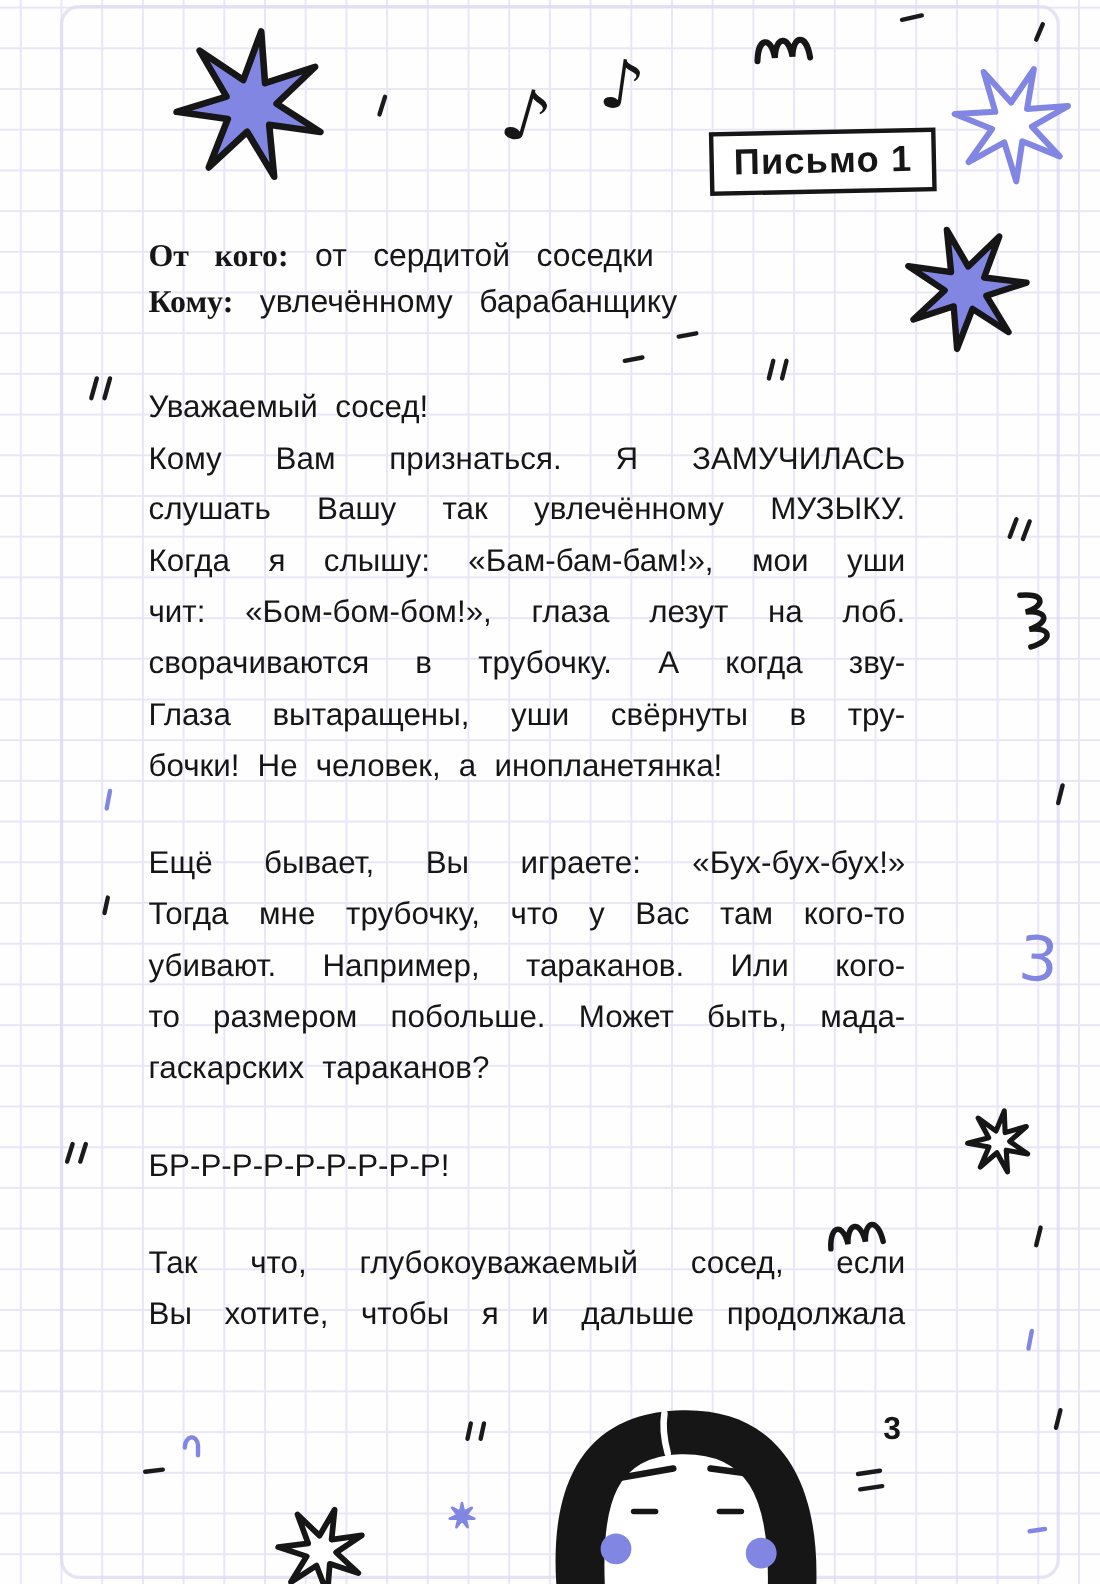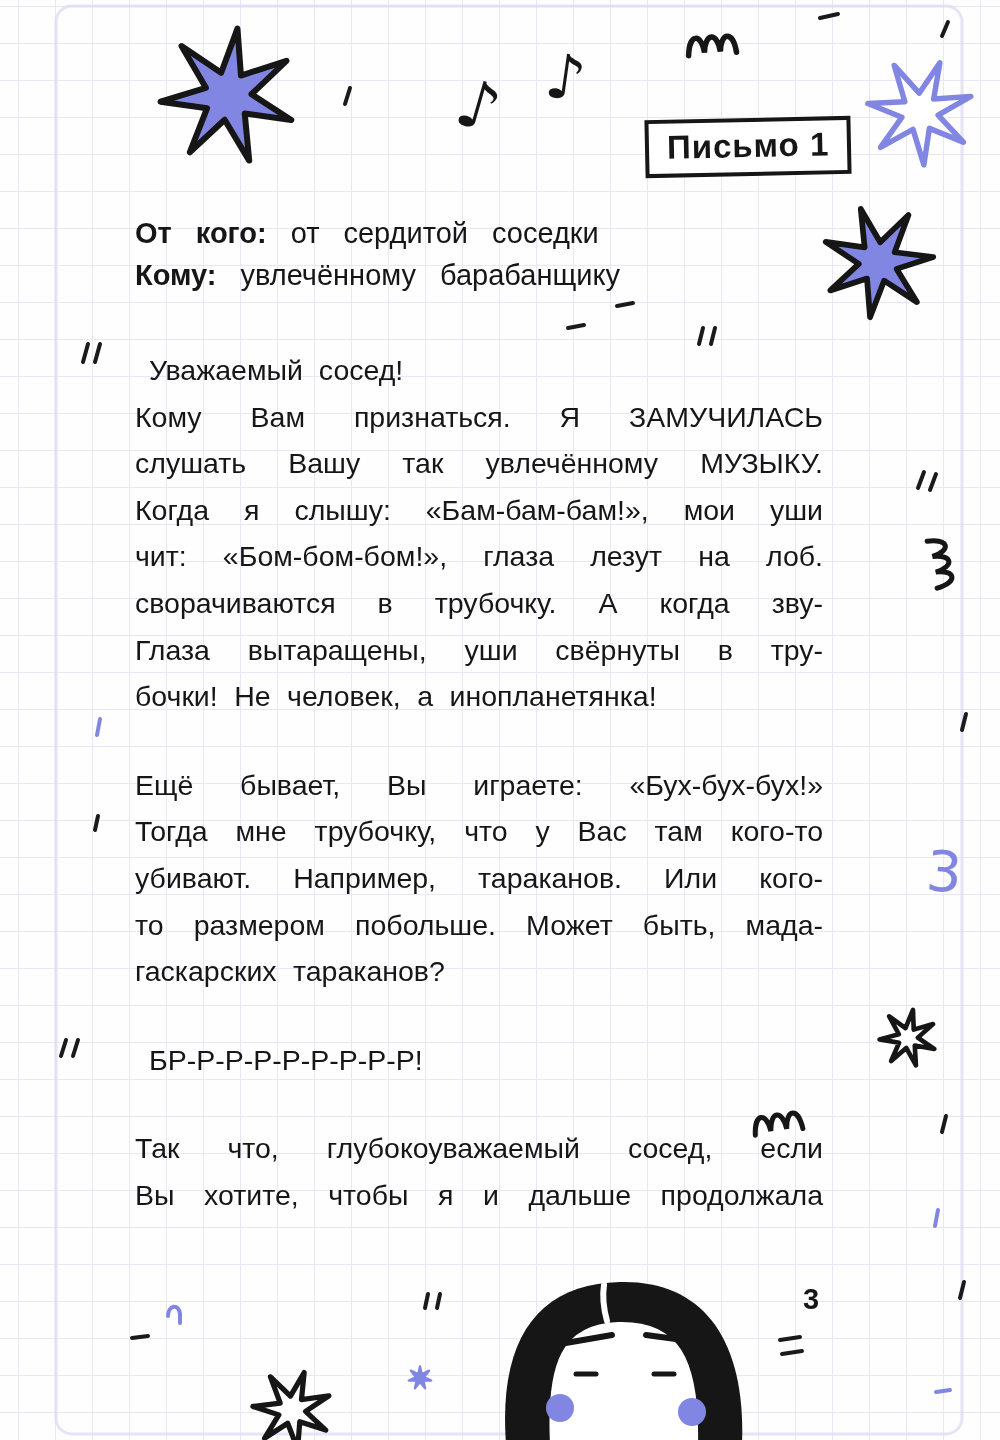--- a/index.html
+++ b/index.html
@@ -18,25 +18,25 @@
   .deco { position:absolute; inset:0; pointer-events:none; }
   .badge {
     position:absolute; left:645px; top:118px;
     border:4px solid #161616; background:#ffffff;
     padding:5px 18px 7px 18px;
     font-size:33px; font-weight:700; letter-spacing:1px;
     transform:rotate(-1.2deg);
     white-space:nowrap;
   }
   .meta { position:absolute; left:135px; top:212px; font-size:29px; line-height:42px; word-spacing:0.55em; }
-  .meta b { font-weight:700; }
+  .meta b { font-weight:700;font-family:Liberation Serif, serif; }
   .bodytext { position:absolute; left:135px; top:347px; width:688px; font-size:28.5px; line-height:46.6px; }
   .para + .para { margin-top:42px; }
   .line { text-align:justify; text-align-last:justify; }
-  .line.short { text-align-last:left; word-spacing:0.28em;margin-left:14px; }
+  .line.short { text-align-last:left; word-spacing:0.28em; }
   [data-bind-list] .line:last-child { text-align-last:left; word-spacing:0.3em; }
   [data-bind-list].justify-last .line:last-child { text-align-last:justify; }
   .page-number { position:absolute; left:803px; top:1283px; font-size:29px; font-weight:700; }
 </style>
 </head>
 <body>
 
 <div class="sheet">
 
   <svg class="deco" width="1000" height="1440" viewBox="0 0 1000 1440">

